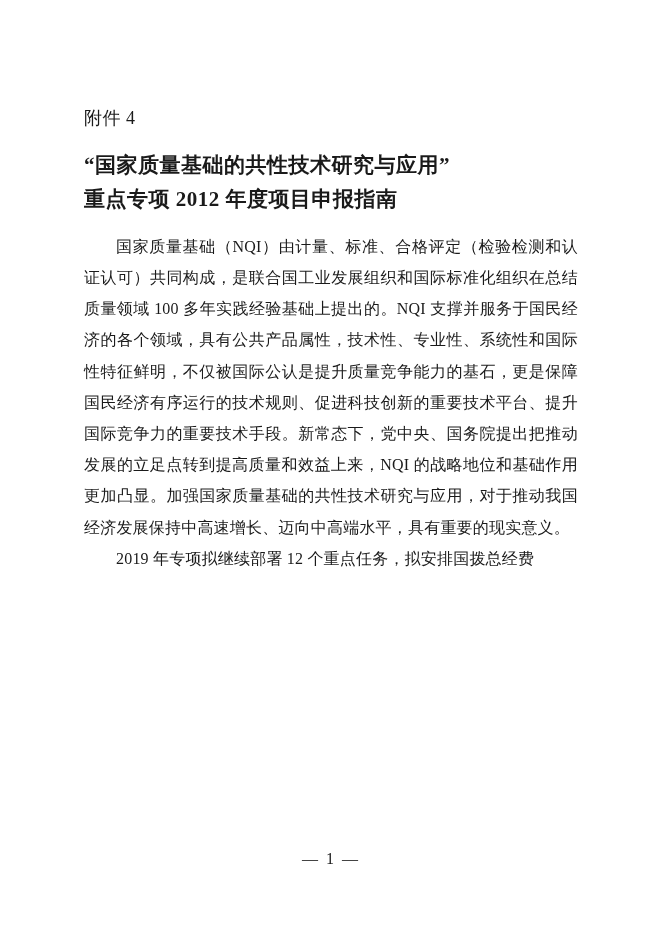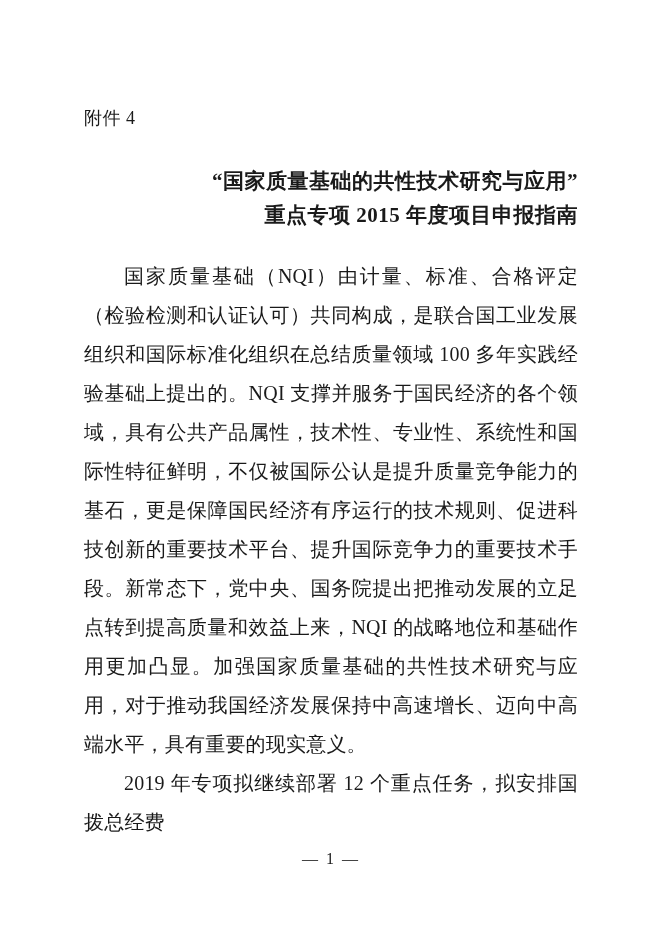--- a/index.html
+++ b/index.html
@@ -20,36 +20,36 @@
   .content {
     position: absolute;
     left: 84px;
     top: 108px;
     width: 494px;
   }
   .attachment-label {
     font-size: 18px;
     line-height: 1.2;
     letter-spacing: 0.5px;
-    margin-bottom: 34px;
+    margin-bottom: 18px;
   }
   .doc-title {
-    text-align: right;
+    text-align: left;
     font-weight: bold;
     font-size: 21px;
     line-height: 1.65;
     letter-spacing: 0.5px;
-    margin-bottom: 24px;
+    margin-bottom: 14px;
   }
   .doc-title .line {
     display: block;
     white-space: nowrap;
   }
   p.body-par {
-    font-size: 20px;
+    font-size: 16px;
     line-height: 1.95;
     text-align: justify;
     text-justify: inter-ideograph;
     text-indent: 2em;
     margin: 0 0 0 0;
     letter-spacing: 0.2px;
   }
   .page-number {
     position: absolute;
     left: 0;
@@ -64,21 +64,21 @@
 </head>
 <body>
 
 <div class="page">
   <div class="content">
 
     <div class="attachment-label">附件 4</div>
 
     <div class="doc-title">
       <span class="line">“国家质量基础的共性技术研究与应用”</span>
-      <span class="line">重点专项 2015 年度项目申报指南</span>
+      <span class="line">重点专项 2012 年度项目申报指南</span>
     </div>
 
     <p class="body-par">国家质量基础（NQI）由计量、标准、合格评定（检验检测和认证认可）共同构成，是联合国工业发展组织和国际标准化组织在总结质量领域 100 多年实践经验基础上提出的。NQI 支撑并服务于国民经济的各个领域，具有公共产品属性，技术性、专业性、系统性和国际性特征鲜明，不仅被国际公认是提升质量竞争能力的基石，更是保障国民经济有序运行的技术规则、促进科技创新的重要技术平台、提升国际竞争力的重要技术手段。新常态下，党中央、国务院提出把推动发展的立足点转到提高质量和效益上来，NQI 的战略地位和基础作用更加凸显。加强国家质量基础的共性技术研究与应用，对于推动我国经济发展保持中高速增长、迈向中高端水平，具有重要的现实意义。</p>
 
 
     <p class="body-par">2019 年专项拟继续部署 12 个重点任务，拟安排国拨总经费</p>
 
   </div>
 
   <div class="page-number">— 1 —</div>

